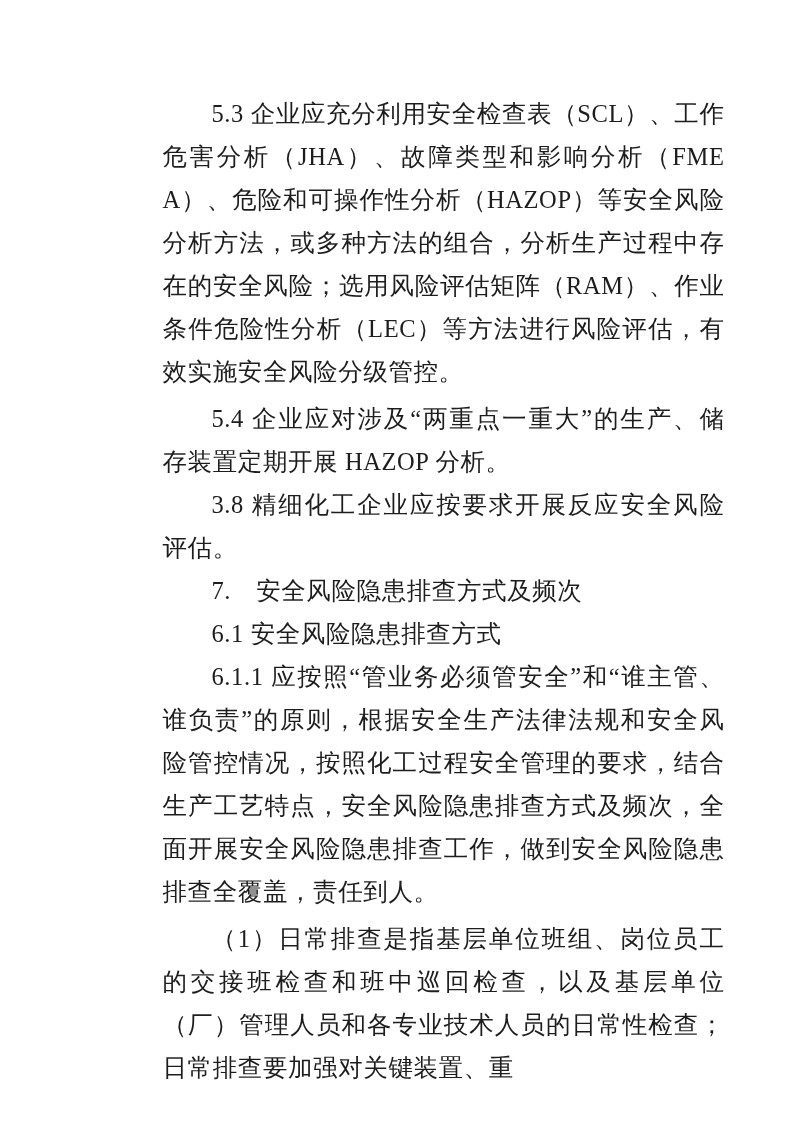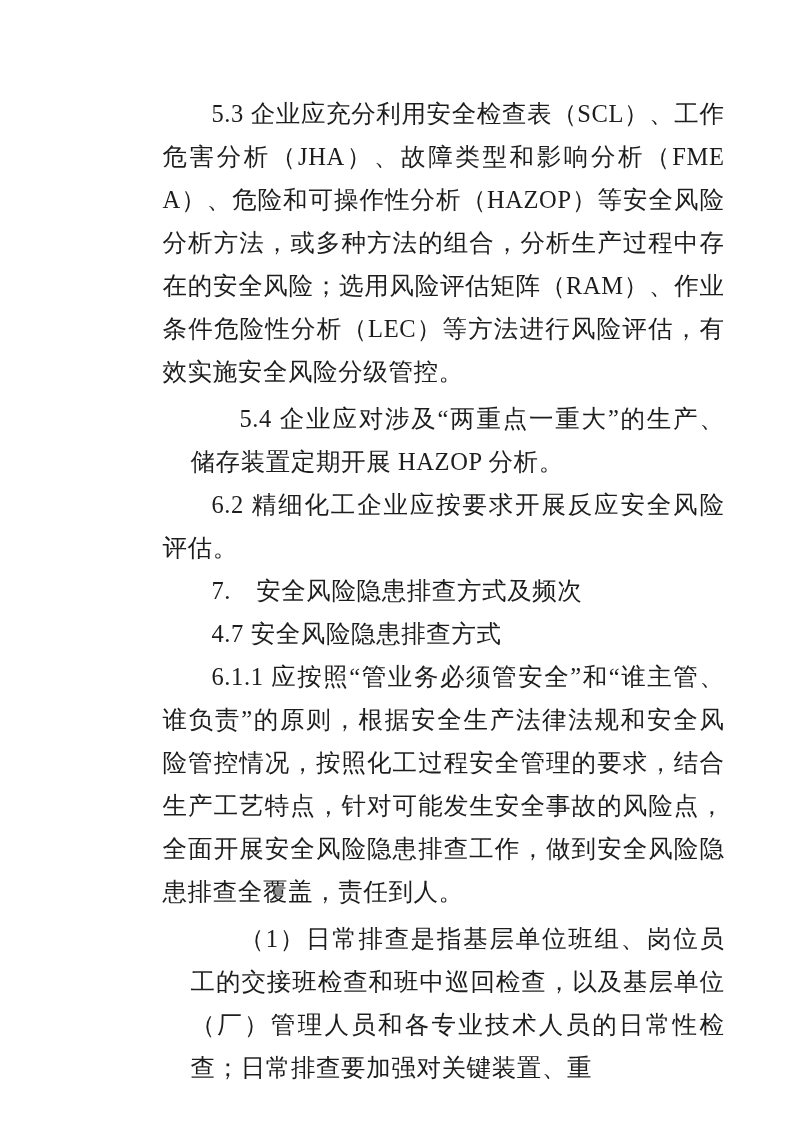--- a/index.html
+++ b/index.html
@@ -41,38 +41,37 @@
     hanging-punctuation: allow-end;
   }
 
   
   .para.heading {
     text-indent: 2em;
   }
 
   .para.gap-before {
     margin-top: 4px;
-    margin-left: 28px;
   }
 </style>
 </head>
 <body>
 
 <div class="page">
   <div class="doc-body">
 
     <p class="para">5.3 企业应充分利用安全检查表（SCL）、工作危害分析（JHA）、故障类型和影响分析（FMEA）、危险和可操作性分析（HAZOP）等安全风险分析方法，或多种方法的组合，分析生产过程中存在的安全风险；选用风险评估矩阵（RAM）、作业条件危险性分析（LEC）等方法进行风险评估，有效实施安全风险分级管控。</p>
 
     <p class="para gap-before">5.4 企业应对涉及“两重点一重大”的生产、储存装置定期开展 HAZOP 分析。</p>
 
-    <p class="para">6.2 精细化工企业应按要求开展反应安全风险评估。</p>
+    <p class="para">3.8 精细化工企业应按要求开展反应安全风险评估。</p>
 
     <p class="para heading">7.　安全风险隐患排查方式及频次</p>
 
-    <p class="para heading">4.7 安全风险隐患排查方式</p>
+    <p class="para heading">6.1 安全风险隐患排查方式</p>
 
-    <p class="para">6.1.1 应按照“管业务必须管安全”和“谁主管、谁负责”的原则，根据安全生产法律法规和安全风险管控情况，按照化工过程安全管理的要求，结合生产工艺特点，针对可能发生安全事故的风险点，全面开展安全风险隐患排查工作，做到安全风险隐患排查全覆盖，责任到人。</p>
+    <p class="para">6.1.1 应按照“管业务必须管安全”和“谁主管、谁负责”的原则，根据安全生产法律法规和安全风险管控情况，按照化工过程安全管理的要求，结合生产工艺特点，安全风险隐患排查方式及频次，全面开展安全风险隐患排查工作，做到安全风险隐患排查全覆盖，责任到人。</p>
 
 
     <p class="para gap-before">（1）日常排查是指基层单位班组、岗位员工的交接班检查和班中巡回检查，以及基层单位（厂）管理人员和各专业技术人员的日常性检查；日常排查要加强对关键装置、重</p>
 
   </div>
 </div>
 
 </body></html>

